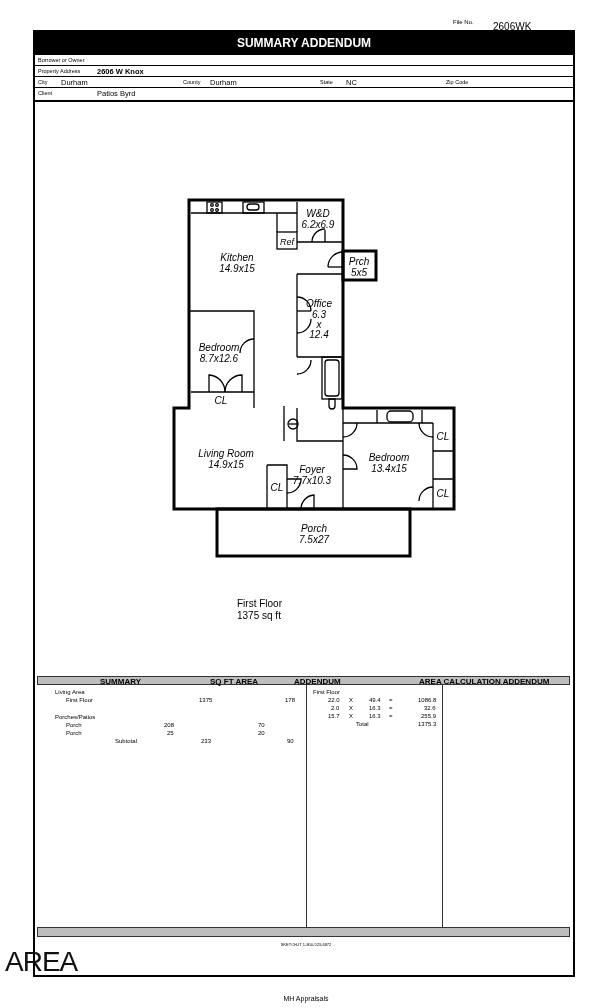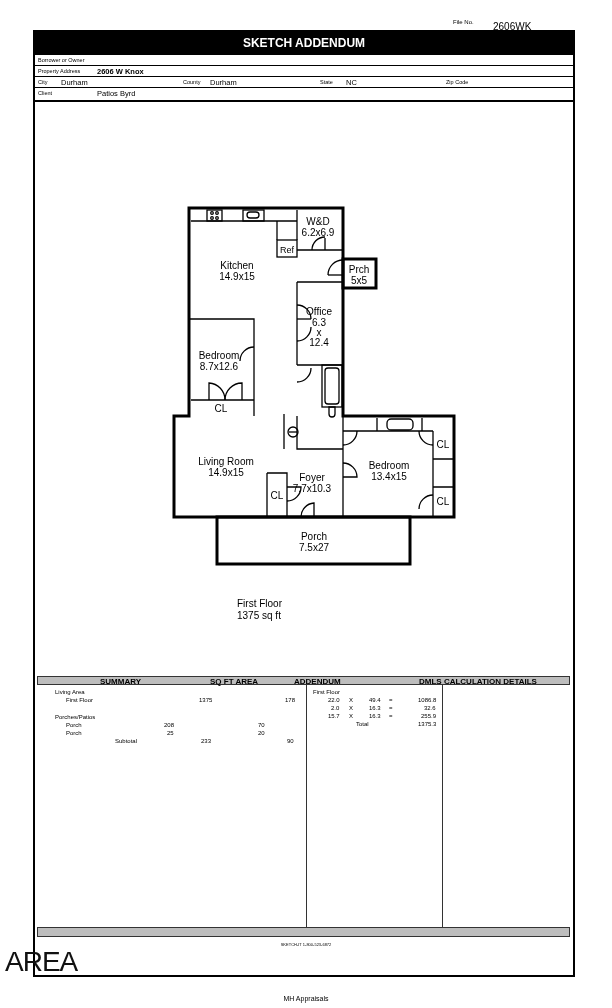--- a/index.html
+++ b/index.html
@@ -6,39 +6,39 @@
   body { width:612px; height:1008px; position:relative; font-family:"Liberation Sans", sans-serif; color:#000; overflow:hidden; }
   .abs { position:absolute; }
   .fileno-label { left:453px; top:19px; font-size:6px; }
   .fileno-value { left:493px; top:21px; font-size:10px; }
   .frame { left:33px; top:30px; width:542px; height:947px; border:2px solid #000; box-sizing:border-box; }
   .title-bar { left:33px; top:30px; width:542px; height:25px; background:#000; color:#fff; font-weight:bold; font-size:12px; text-align:center; line-height:27px; }
   .row { left:35px; width:540px; height:11px; border-bottom:1px solid #000; font-size:5.5px; box-sizing:border-box; }
   .row span { position:absolute; top:2px; }
   .row .val { font-size:7.5px; top:1px; }
   .sep-thick { left:33px; top:100px; width:542px; height:2px; background:#000; }
-  .sketch { left:35px; top:102px; width:538px; height:570px; }
+  .sketch { left:35px; top:94px; width:538px; height:570px;font-style:italic; }
   .plan-caption { left:237px; top:598px; font-size:10px; line-height:12px; }
   .summary-hdr { left:37px; top:676px; width:533px; height:9px; background:#bdbdbd; border:1px solid #333; box-sizing:border-box; font-size:8px; font-weight:bold; }
   .summary-hdr span { position:absolute; top:0px;margin-left:44px; }
   .s-text { font-size:6px; position:absolute; }
   .vline { position:absolute; width:1px; background:#333; }
   .footer-bar { left:37px; top:927px; width:533px; height:10px; background:#bdbdbd; border:1px solid #333; box-sizing:border-box; }
   .sketch-credit { left:0; width:612px; top:942px; font-size:4px; text-align:center; }
   .dmls { left:5px; top:946px; font-size:28px; font-weight:200; letter-spacing:-1px; color:#111; }
   .mh { left:0; width:612px; top:995px; font-size:7px; text-align:center; }
 </style>
 </head>
 <body>
 
 <div class="abs fileno-label">File No.</div>
 <div class="abs fileno-value">2606WK</div>
 
 <div class="abs frame"></div>
-<div class="abs title-bar">SKETCH ADDENDUM</div>
+<div class="abs title-bar">SUMMARY ADDENDUM</div>
 
 <div class="abs row" style="top:55px;">
   <span style="left:3px;">Borrower or Owner</span>
   <span class="val" style="left:62px;"></span>
 </div>
 <div class="abs row" style="top:66px;">
   <span style="left:3px;">Property Address</span>
   <span class="val" style="left:62px;font-weight:bold;">2606 W Knox</span>
 </div>
 <div class="abs row" style="top:77px;">
@@ -160,21 +160,21 @@
 
 <div class="abs plan-caption">
   <div>First Floor</div>
   <div>1375 sq ft</div>
 </div>
 
 <div class="abs summary-hdr">
   <span style="left:18px;">SUMMARY</span>
   <span style="left:128px;">SQ FT AREA</span>
   <span style="left:212px;">ADDENDUM</span>
-  <span style="left:337px;">DMLS CALCULATION DETAILS</span>
+  <span style="left:337px;">AREA CALCULATION ADDENDUM</span>
 </div>
 
 <div class="vline" style="left:306px; top:685px; height:242px;"></div>
 <div class="vline" style="left:442px; top:685px; height:242px;"></div>
 
 <div class="s-text" style="left:55px; top:689px;">Living Area</div>
 <div class="s-text" style="left:66px; top:697px;">First Floor</div>
 <div class="s-text" style="left:199px; top:697px;">1375</div>
 <div class="s-text" style="left:285px; top:697px;">178</div>
 <div class="s-text" style="left:55px; top:714px;">Porches/Patios</div>

